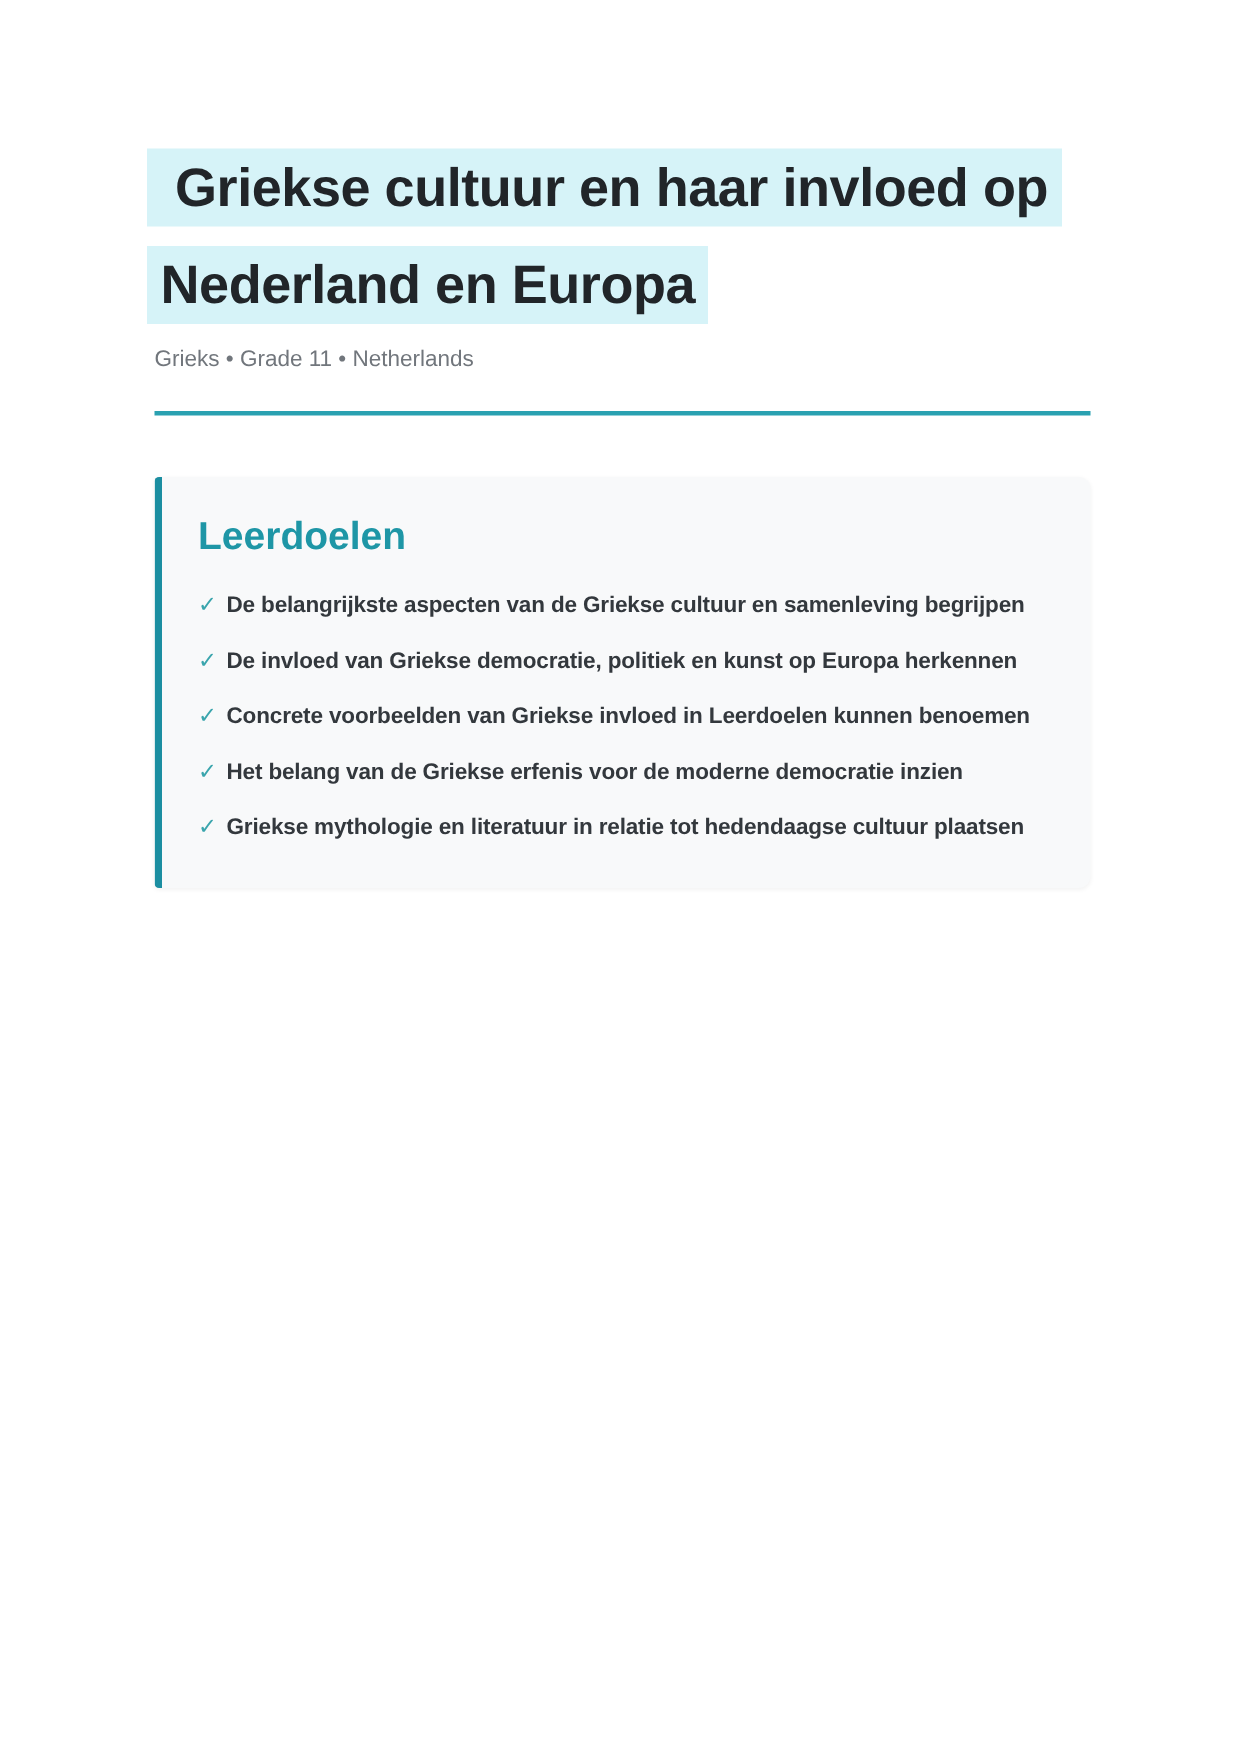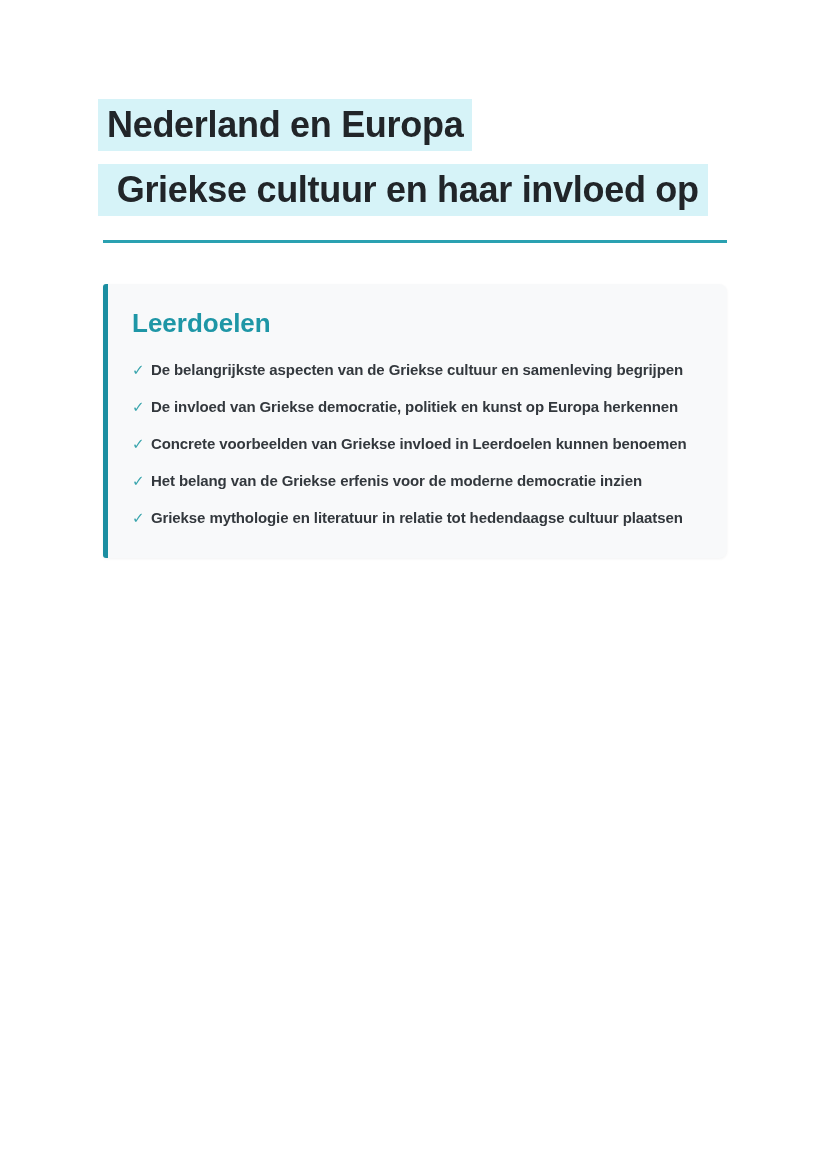--- a/index.html
+++ b/index.html
@@ -102,25 +102,26 @@
   }
   .obj-text { flex: 1; font-weight: bold; }
 </style>
 </head>
 <body>
 
 <div class="page">
   <div class="content">
 
     <h1 class="title">
+      <span class="title-line"><span class="title-hl"> Griekse cultuur en haar invloed op</span></span>
       <span class="title-line"><span class="title-hl">Nederland en Europa</span></span>
-      <span class="title-line"><span class="title-hl"> Griekse cultuur en haar invloed op</span></span>
     </h1>
 
 
+    <p class="meta">Grieks • Grade 11 • Netherlands</p>
 
     <div class="rule"></div>
 
     <section class="card">
       <h2 class="card-title">Leerdoelen</h2>
 
       <ul class="obj-list">
         <li class="obj-item">
           <span class="check">✓</span>
           <span class="obj-text">De belangrijkste aspecten van de Griekse cultuur en samenleving begrijpen</span>

